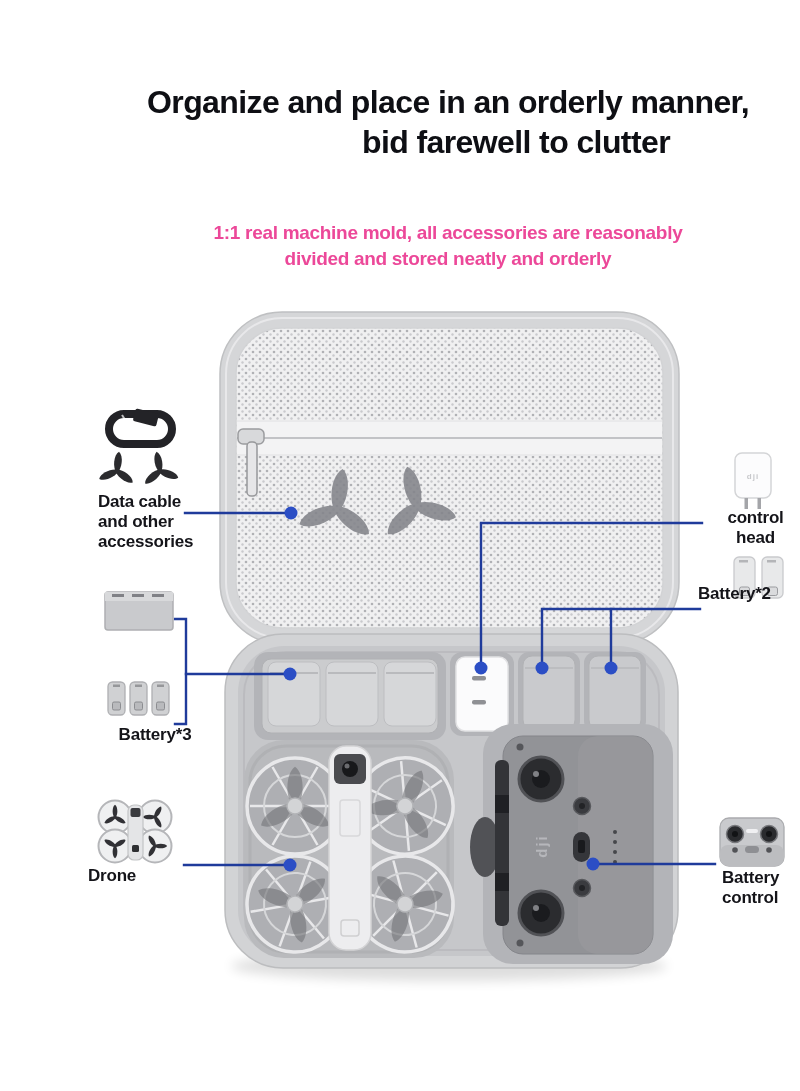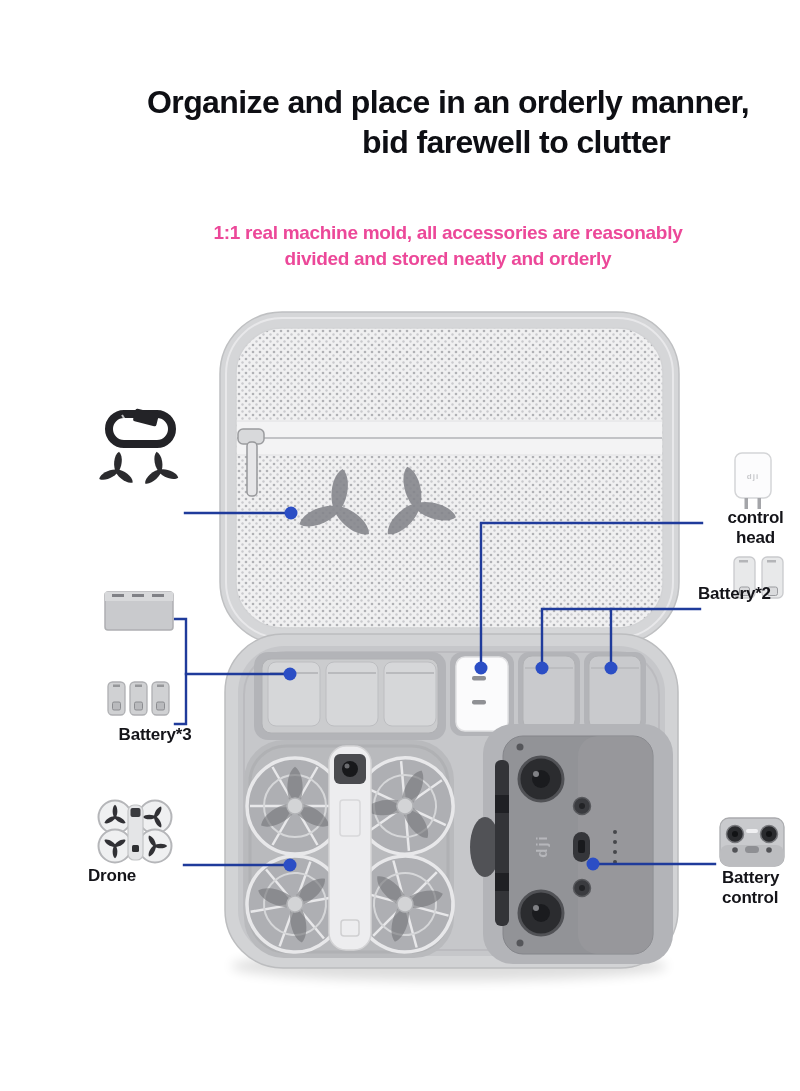--- a/index.html
+++ b/index.html
@@ -262,20 +262,25 @@
       <circle cx="687" cy="834" r="3" fill="#121315"></circle>
       <circle cx="721" cy="834" r="8.5" fill="#2a2b2e" stroke="#77787c" stroke-width="1.5"></circle>
       <circle cx="721" cy="834" r="3" fill="#121315"></circle>
       <rect x="698" y="829" width="12" height="4" rx="2" fill="#f0f0f2"></rect>
       <rect x="697" y="846" width="14" height="7" rx="3.5" fill="#8e8f93"></rect>
       <circle cx="687" cy="850" r="2.8" fill="#515256"></circle>
       <circle cx="721" cy="850" r="2.8" fill="#515256"></circle>
     </g>
   </svg>
 
+  <div class="label" style="left:50px;top:492px;">
+    <span class="ln">Data cable</span>
+    <span class="ln">and other</span>
+    <span class="ln">accessories</span>
+  </div>
 
 
   <div class="label" style="left:52px;top:725px;width:110px;text-align:center;">
     <span class="ln">Battery*3</span>
   </div>
 
   <div class="label" style="left:40px;top:866px;width:100px;text-align:left;">
     <span class="ln">Drone</span>
   </div>
 

